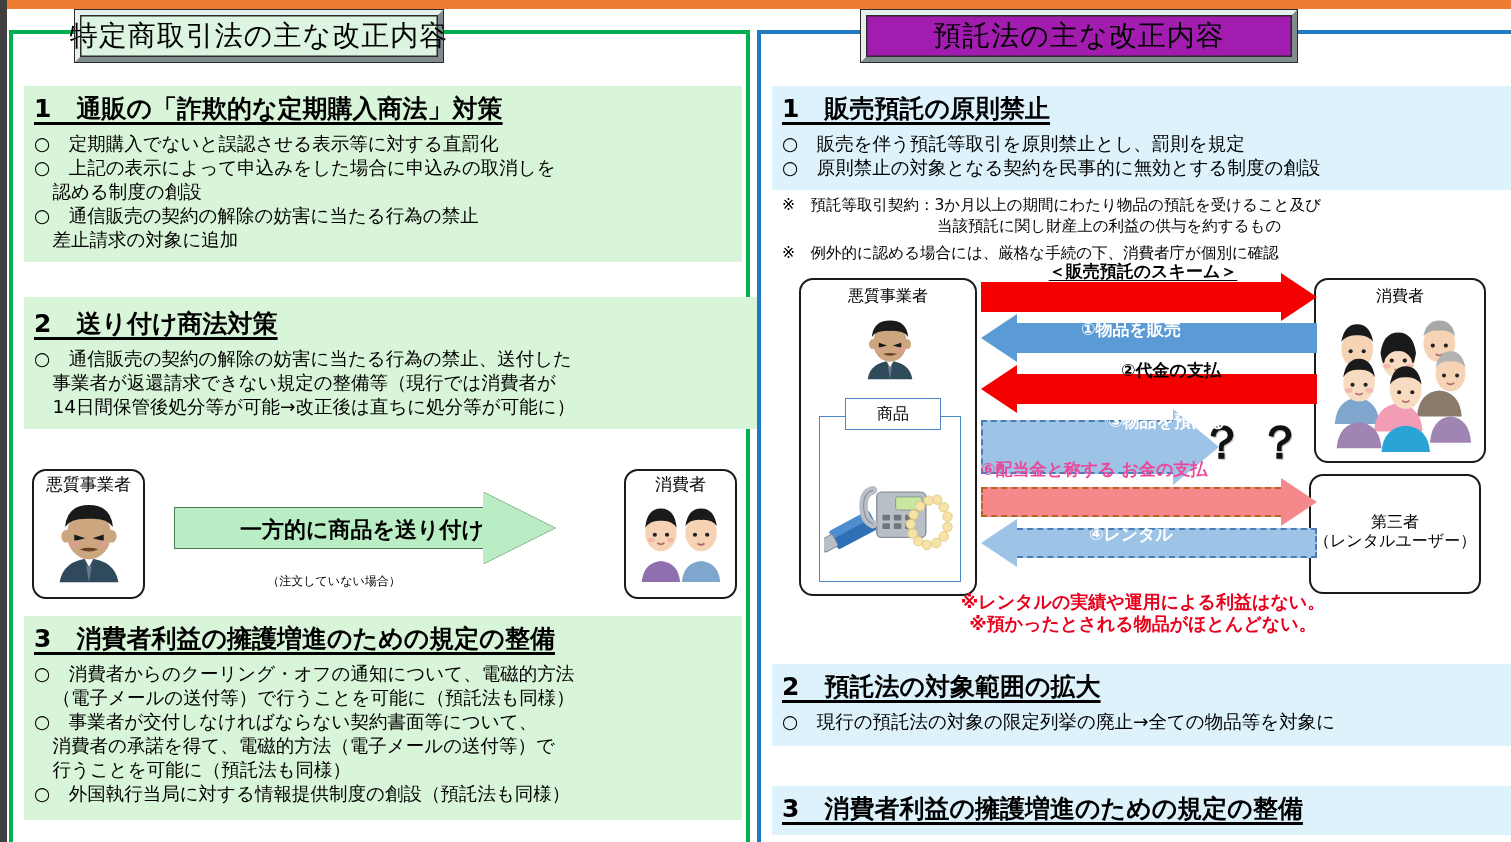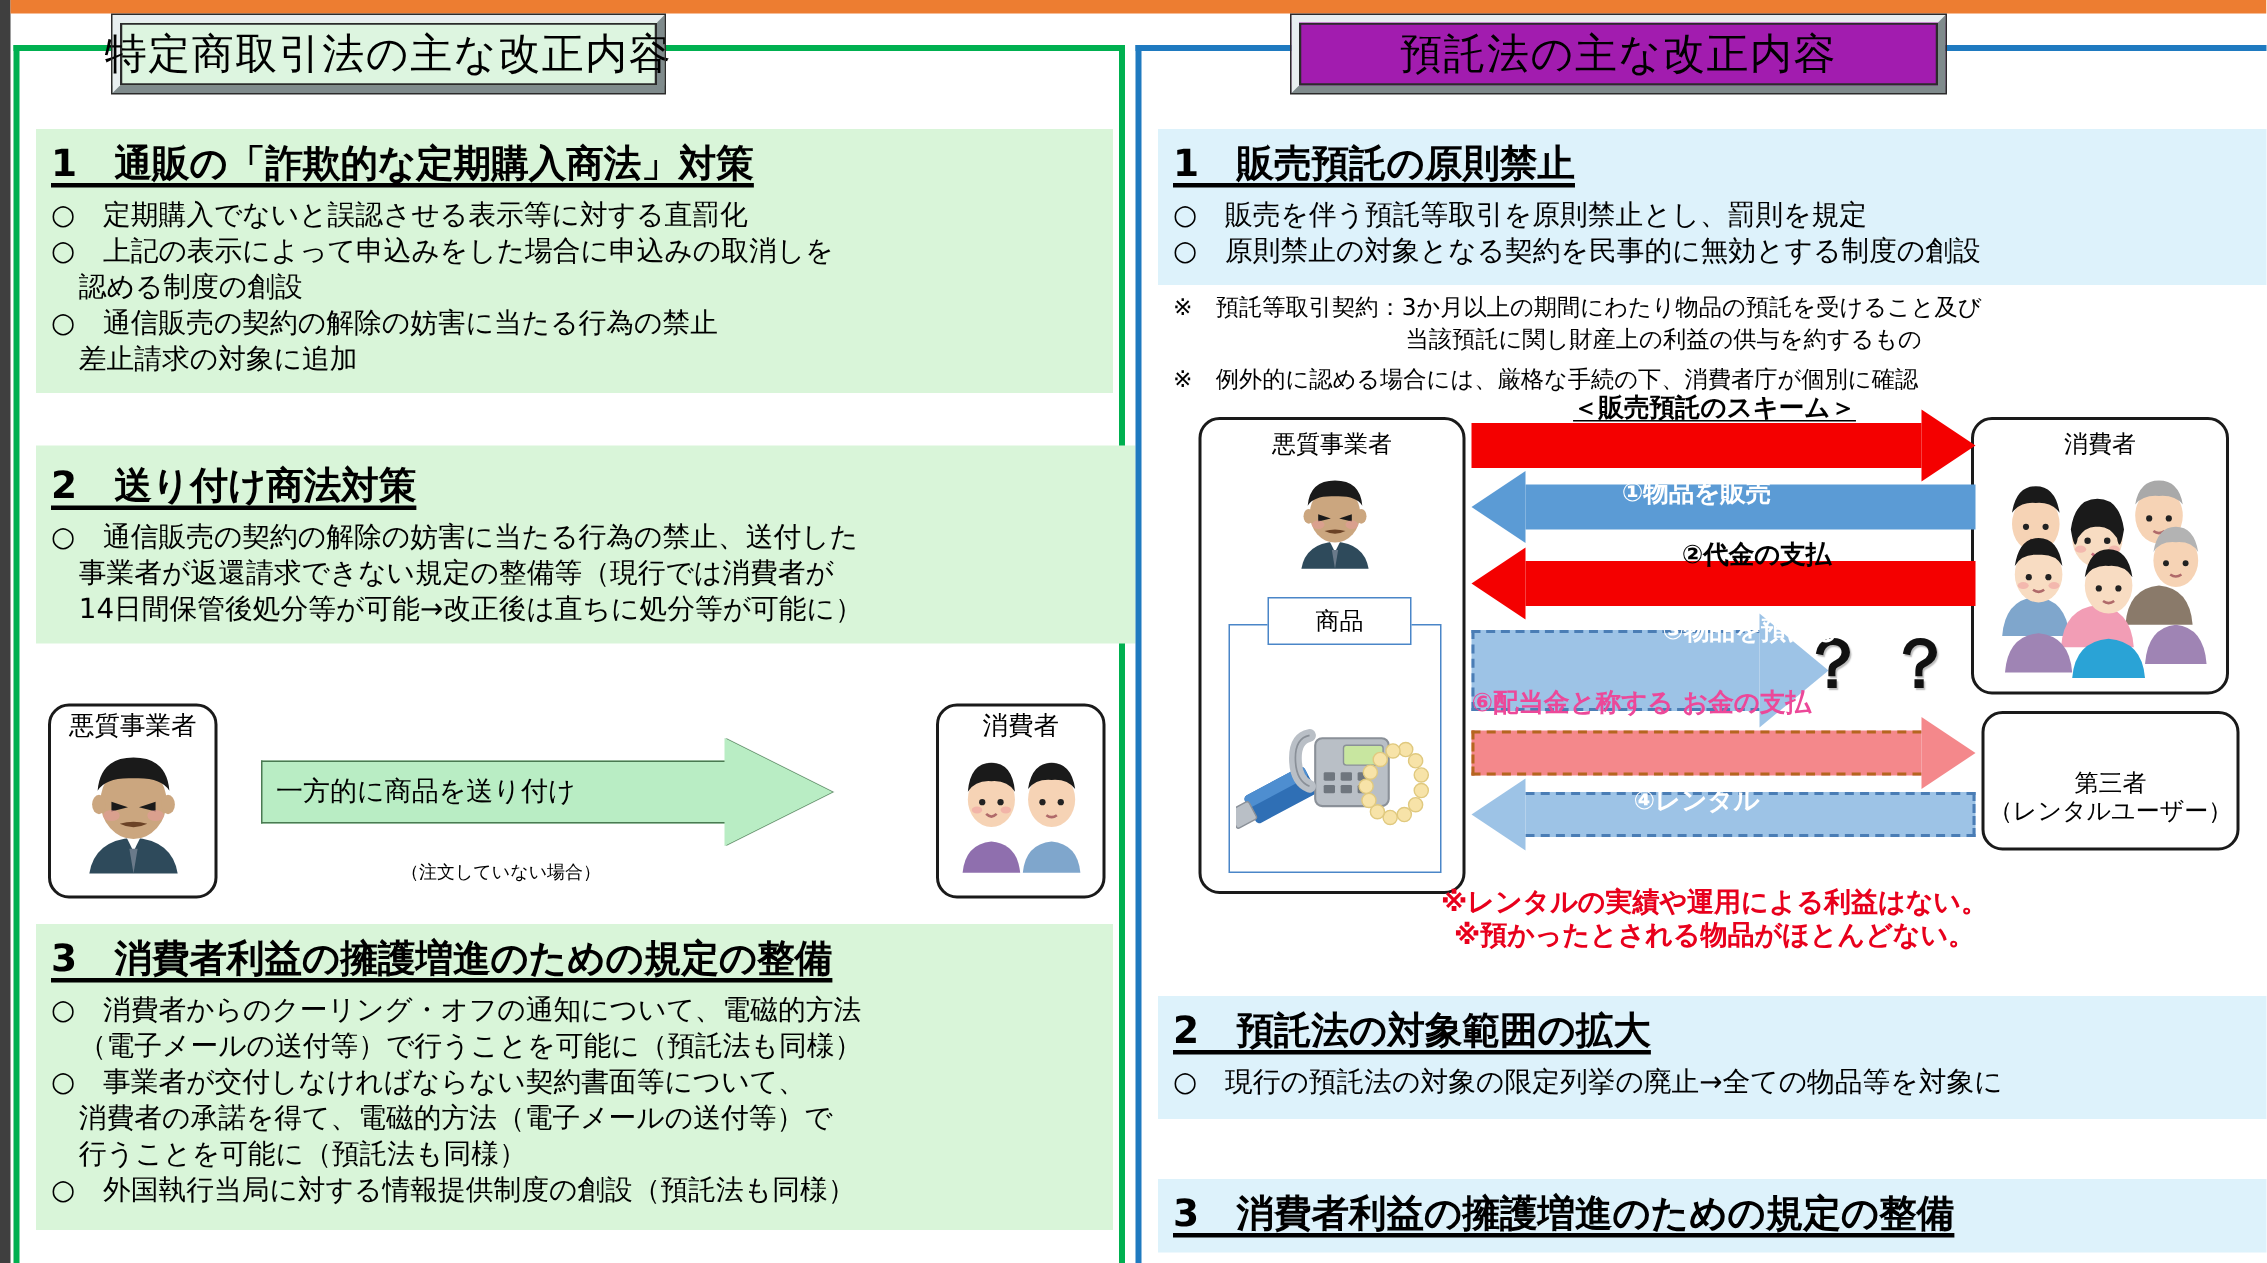--- a/index.html
+++ b/index.html
@@ -69,39 +69,39 @@
   #l-con-card{ left:600px; top:0px; width:113px; height:130px; }
 
   .block-arrow-green{
     position:absolute; left:150px; top:28px; width:380px; height:62px;
   }
   .ba-body{ position:absolute; left:0; top:10px; width:310px; height:42px;
             background:#b9edc4; border:1.5px solid #4a7a52; border-right:none; }
   .ba-head{ position:absolute; left:309px; top:-5px; width:0; height:0;
             border-top:36px solid transparent; border-bottom:36px solid transparent;
             border-left:72px solid #b9edc4; filter:drop-shadow(1px 0 0 #4a7a52); }
-  .ba-text{ position:absolute; left:10px; top:18px; width:300px; text-align:left;
-            font-size:18px; font-weight:normal; z-index:4; white-space:nowrap;}
+  .ba-text{ position:absolute; left:10px; top:18px; width:300px; text-align:right;
+            font-size:22px; font-weight:bold; z-index:4; white-space:nowrap;}
   .ba-sub{ position:absolute; left:10px; top:76px; width:300px; text-align:center;
            font-size:12px; white-space:nowrap; }
 
   
   #scheme-title{ position:absolute; left:0; top:0; width:748px; text-align:center;
     font-size:17px; font-weight:bold; text-decoration:underline; text-underline-offset:3px; }
   .sch-card{ position:absolute; border:2.5px solid #1a1a1a; border-radius:14px; background:#fff; }
   .sch-card .sc-label{ position:absolute; left:0; top:6px; width:100%; text-align:center;
     font-size:16px; line-height:1.2; white-space:pre; }
   #sch-bad{ left:30px; top:18px; width:178px; height:318px; }
   #sch-goods{ position:absolute; left:18px; top:136px; width:142px; height:166px;
               border:1.5px solid #4a86c8; background:#fff; }
   #sch-goods-label{ position:absolute; left:44px; top:118px; width:96px; height:32px;
               border:1.5px solid #4a86c8; background:#fff; display:flex;
               align-items:center; justify-content:center; font-size:16px; z-index:3;}
   #sch-con{ left:545px; top:18px; width:172px; height:185px; }
-  #sch-third{ left:552px; top:214px; width:172px; height:93px; }
+  #sch-third{ left:540px; top:214px; width:172px; height:120px; }
   #sch-third .sc-label{ top:36px; }
 
   .q-marks{ position:absolute; left:430px; top:152px; font-size:46px; font-weight:bold;
             color:#111; letter-spacing:12px; text-shadow:1px 1px 1px #bbb; }
 
   .arrow{ position:absolute; height:30px; }
   .arrow .a-bar{ position:absolute; top:0; height:30px; }
   .arrow .a-txt{ position:absolute; top:0; height:30px; width:100%; text-align:center;
                  font-size:17px; font-weight:bold; line-height:30px; z-index:5; white-space:nowrap;margin-top:32px;}
   .arrow .a-tip{ position:absolute; top:-9px; width:0; height:0;

